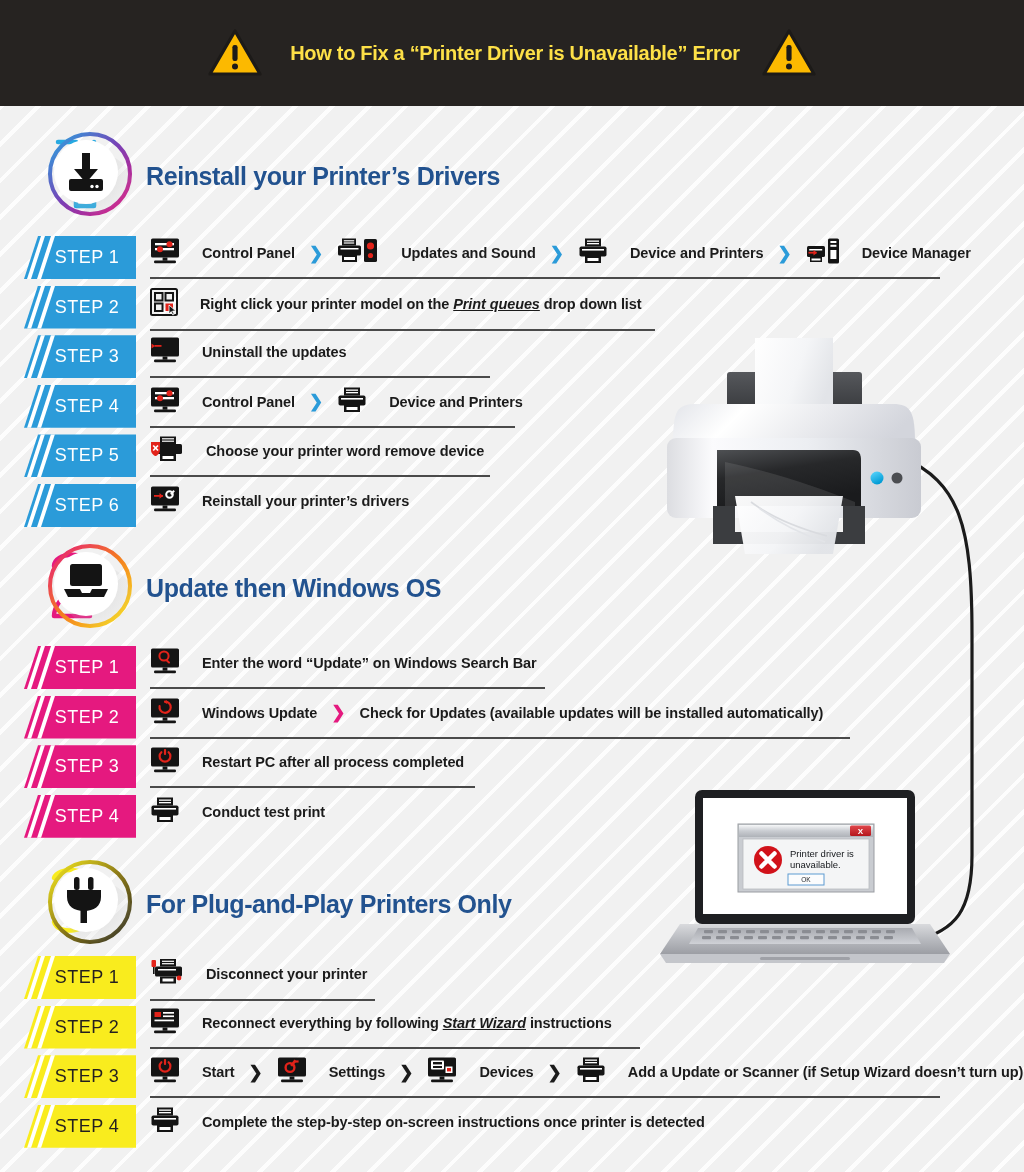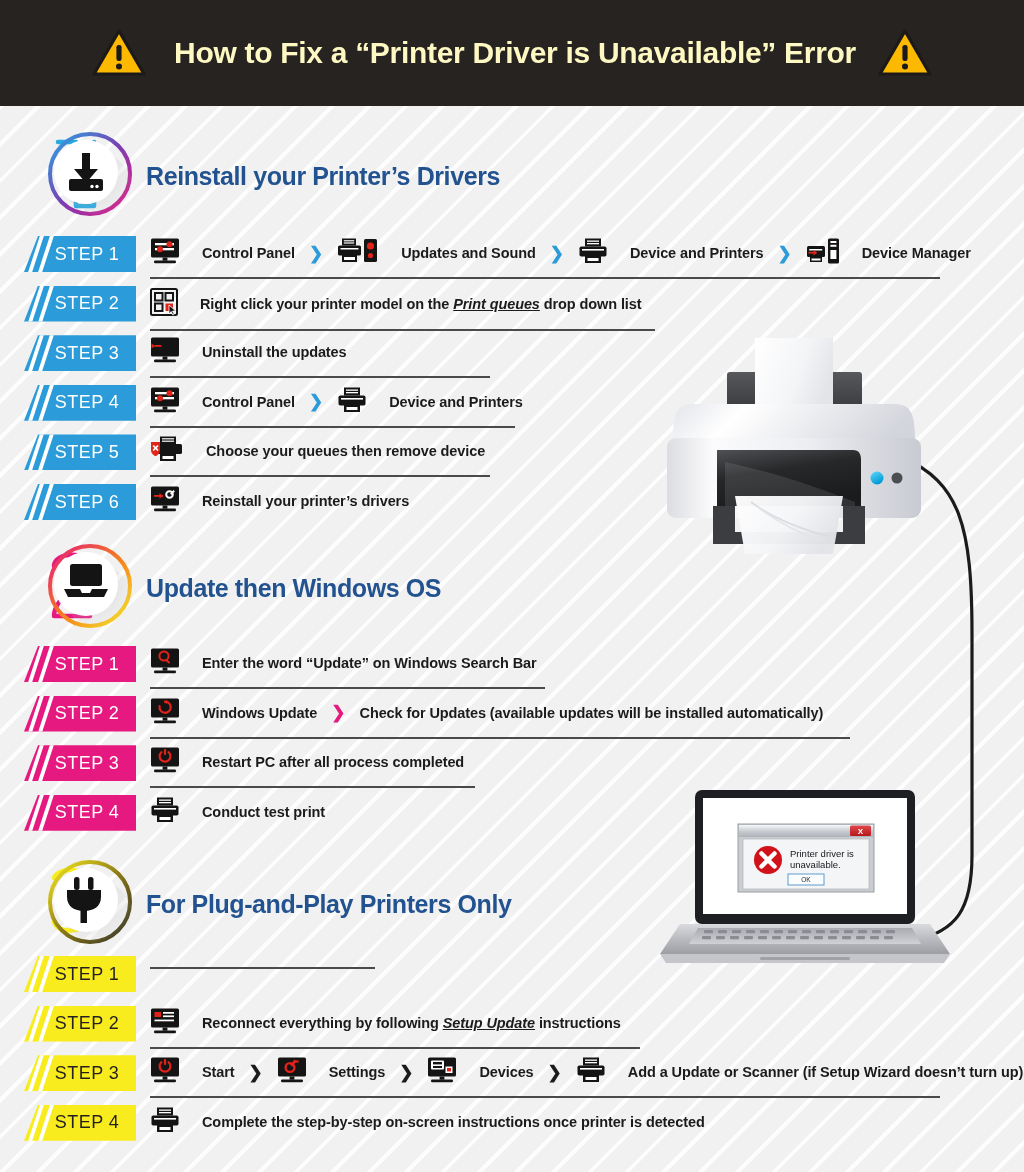--- a/index.html
+++ b/index.html
@@ -23,42 +23,42 @@
 
   
   .header {
     position: absolute; left: 0; top: 0;
     width: 1024px; height: 106px;
     background: #262321;
     display: flex; align-items: center; justify-content: center;
     gap: 22px;
   }
   .header-title {
-    color: #fef9c3;
-    font-size: 30px;
+    color: #fde047;
+    font-size: 20px;
     font-weight: bold;
     letter-spacing: -0.3px;
     white-space: nowrap;
     margin-left: 6px;
   }
   .warn-tri { width: 54px; height: 50px; flex: 0 0 auto; }
   .sec-head { position: absolute; display: flex; align-items: center; }
   .num-badge { position: relative; width: 118px; height: 96px; flex: 0 0 auto; }
   .num-badge svg { position: absolute; left: 0; top: 0; }
   .sec-title {
     font-size: 25px; font-weight: bold; color: #22528f;
     letter-spacing: -0.4px; white-space: nowrap;
     margin-left: 4px;
   }
 
   
   .step-row { position: absolute; left: 24px; display: flex; align-items: flex-start; }
   .badge {
     position: relative;
-    width: 112px; height: 36px;
+    width: 112px; height: 43px;
     flex: 0 0 auto;
     display: flex; align-items: center; justify-content: center;
     clip-path: polygon(14px 0, 112px 0, 112px 100%, 0 100%);
   }
   .badge .slash { position: absolute; top: 0; height: 100%; width: 4px; background: #ffffff; transform: skewX(-18deg); }
   .badge .slash.s1 { left: 10px; }
   .badge .slash.s2 { left: 20px; }
   .badge-label {
     position: relative; z-index: 2;
     font-size: 18px; letter-spacing: 0.5px;
@@ -437,21 +437,21 @@
                 <rect x="10" y="0.5" width="16" height="7.5" fill="#141414"></rect>
                 <rect x="12" y="2.2" width="12" height="1.2" fill="#ffffff"></rect>
                 <rect x="12" y="4.6" width="12" height="1.2" fill="#ffffff"></rect>
                 <rect x="5" y="8" width="27" height="10" rx="1.6" fill="#141414"></rect>
                 <rect x="10" y="18" width="16" height="7" fill="#141414"></rect>
                 <rect x="12.5" y="20" width="11" height="3" fill="#ffffff"></rect>
                 <path d="M1 6 L10 6 L10 14 C10 18 6 20 5.5 20 C5 20 1 18 1 14 Z" fill="#e2231a"></path>
                 <path d="M3.2 9.5 L8 14.5 M8 9.5 L3.2 14.5" stroke="#ffffff" stroke-width="1.8"></path>
               </svg></span>
             <span class="gap-m"></span>
-            <span class="step-text">Choose your queues then remove device</span>
+            <span class="step-text">Choose your printer word remove device</span>
           </div>
           <div class="rule" style="width:340px;"></div>
         </div>
       </div>
       <div class="step-row" style="top:484px;">
         <div class="badge blue">
           <span class="slash s1"></span>
           <span class="slash s2"></span>
           <span class="badge-label">STEP 6</span>
         </div>
@@ -617,20 +617,36 @@
         </div>
         <div class="sec-title">For Plug-and-Play Printers Only</div>
       </div>
       <div class="step-row" style="top:956px;">
         <div class="badge yellow">
           <span class="slash s1"></span>
           <span class="slash s2"></span>
           <span class="badge-label">STEP 1</span>
         </div>
         <div class="step-body">
+          <div class="step-content">
+            <span class="ico"><svg width="34" height="28" viewBox="0 0 34 28">
+                <rect x="10" y="1" width="16" height="7.5" fill="#141414"></rect>
+                <rect x="12" y="2.7" width="12" height="1.2" fill="#ffffff"></rect>
+                <rect x="12" y="5.1" width="12" height="1.2" fill="#ffffff"></rect>
+                <rect x="5" y="8.5" width="27" height="10" rx="1.6" fill="#141414"></rect>
+                <rect x="8" y="11" width="18" height="1.5" fill="#ffffff"></rect>
+                <rect x="10" y="18.5" width="16" height="7" fill="#141414"></rect>
+                <rect x="12.5" y="20.5" width="11" height="3" fill="#ffffff"></rect>
+                <rect x="1.5" y="2" width="4.5" height="7" rx="1" fill="#e2231a"></rect>
+                <rect x="3" y="9" width="1.6" height="7" fill="#141414"></rect>
+                <circle cx="29" cy="20" r="2.4" fill="#e2231a"></circle>
+              </svg></span>
+            <span class="gap-m"></span>
+            <span class="step-text">Disconnect your printer</span>
+          </div>
           <div class="rule" style="width:225px;"></div>
         </div>
       </div>
       <div class="step-row" style="top:1005.6px;">
         <div class="badge yellow">
           <span class="slash s1"></span>
           <span class="slash s2"></span>
           <span class="badge-label">STEP 2</span>
         </div>
         <div class="step-body">
@@ -638,21 +654,21 @@
             <span class="ico"><svg width="30" height="26" viewBox="0 0 30 26">
                 <rect x="1" y="0.5" width="28" height="19" rx="1.6" fill="#141414"></rect>
                 <rect x="4.5" y="4" width="6.5" height="5" fill="#e2231a"></rect>
                 <rect x="13" y="4" width="11" height="1.7" fill="#ffffff"></rect>
                 <rect x="13" y="7.4" width="11" height="1.7" fill="#ffffff"></rect>
                 <rect x="4.5" y="11.6" width="19.5" height="1.7" fill="#ffffff"></rect>
                 <rect x="12.6" y="19.5" width="4.8" height="3.2" fill="#141414"></rect>
                 <rect x="4" y="22.6" width="22" height="2.6" rx="1.2" fill="#141414"></rect>
               </svg></span>
             <span class="gap-m"></span>
-            <span class="step-text">Reconnect everything by following <em>Setup Update</em> instructions</span>
+            <span class="step-text">Reconnect everything by following <em>Start Wizard</em> instructions</span>
           </div>
           <div class="rule" style="width:490px;"></div>
         </div>
       </div>
       <div class="step-row" style="top:1055.2px;">
         <div class="badge yellow">
           <span class="slash s1"></span>
           <span class="slash s2"></span>
           <span class="badge-label">STEP 3</span>
         </div>

